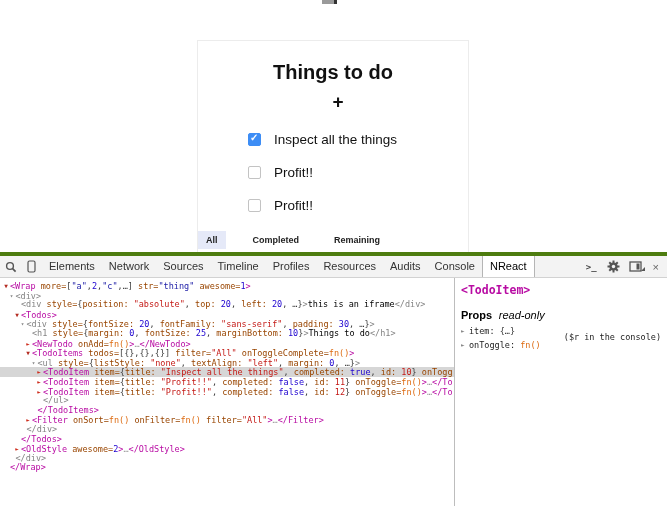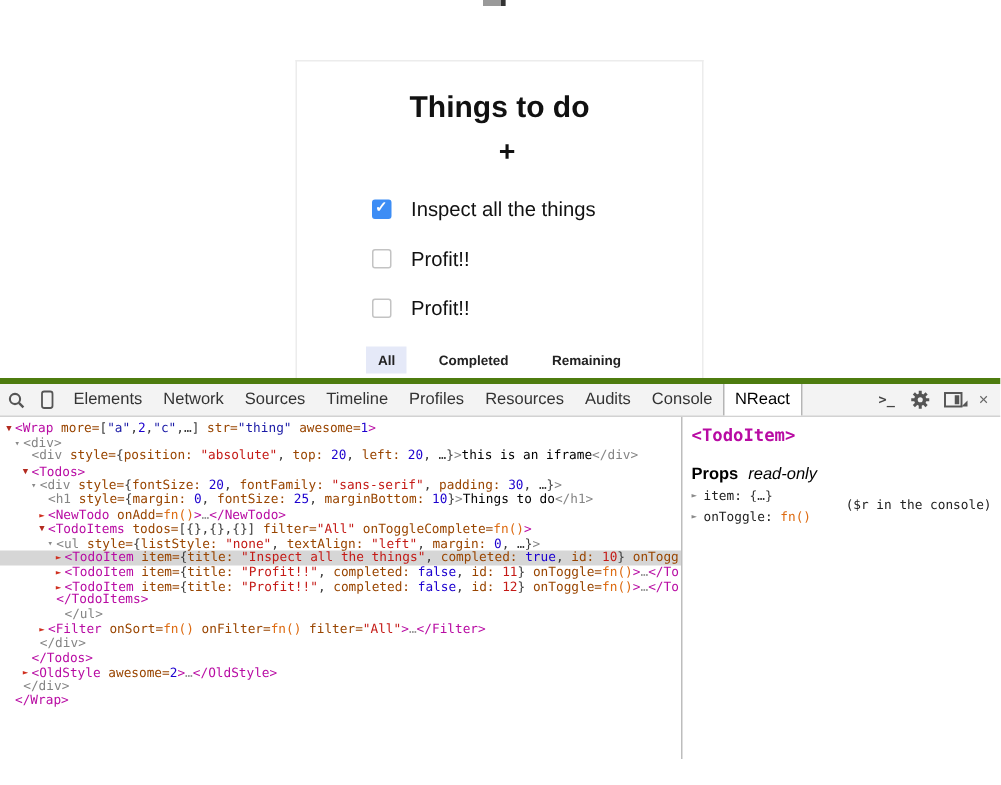--- a/index.html
+++ b/index.html
@@ -20,21 +20,21 @@
   .add-input::placeholder{color:#b0b0b0;}
   .add-btn{background:none;border:none;font-size:19px;font-weight:bold;color:#111;
     margin-left:10px;cursor:pointer;padding:0;line-height:1;}
   .todo-list{margin:21px 0 0 50px;text-align:left;}
   .todo-row{display:flex;align-items:center;height:14px;margin-bottom:19px;}
   .cb{width:11px;height:11px;border:1px solid #c3c3c3;border-radius:2px;background:#fff;
     flex:0 0 auto;position:relative;}
   .cb.on{background:#3d8df5;border-color:#3d8df5;}
   .cb.on::after{content:"✓";position:absolute;left:1px;top:-2px;color:#fff;font-size:10px;font-weight:bold;}
   .todo-label{margin-left:13px;font-size:13.5px;color:#111;}
-  .filters{display:flex;justify-content:center;gap:13px;margin-top:6px;}
+  .filters{display:flex;gap:19px;margin-top:6px;}
   .filter-btn{font-size:9px;font-weight:bold;color:#222;padding:4px 8px;border:none;
     background:transparent;cursor:pointer;font-family:"Liberation Sans",sans-serif;}
   .filter-btn.active{background:#e5e9f8;}
 
   
   .devtools{position:absolute;left:0;top:252px;width:667px;height:271px;
     border-top:4px solid #4d7c0f;background:#fff;box-sizing:border-box;}
   .toolbar{height:21px;background:#f3f3f3;border-bottom:1px solid #d2d2d2;
     display:flex;align-items:stretch;font-size:11px;color:#333;}
   .tb-icon{width:21px;display:flex;align-items:center;justify-content:center;cursor:pointer;}
@@ -180,22 +180,22 @@
           <div class="row" style="padding-left: 13px;"><span class="arr "></span><span class="tag">&lt;div </span><span class="prop">style=</span><span class="punc">{</span><span class="prop">position: </span><span class="str">"absolute"</span><span class="punc">, </span><span class="prop">top: </span><span class="num">20</span><span class="punc">, </span><span class="prop">left: </span><span class="num">20</span><span class="punc">, …}</span><span class="tag">&gt;</span><span class="plain">this is an iframe</span><span class="tag">&lt;/div&gt;</span></div>
           <div class="row" style="padding-left: 13px;"><span class="arr dr">▼</span><span class="cmp">&lt;Todos&gt;</span></div>
           <div class="row" style="padding-left: 18.5px;"><span class="arr dg">▾</span><span class="tag">&lt;div </span><span class="prop">style=</span><span class="punc">{</span><span class="prop">fontSize: </span><span class="num">20</span><span class="punc">, </span><span class="prop">fontFamily: </span><span class="str">"sans-serif"</span><span class="punc">, </span><span class="prop">padding: </span><span class="num">30</span><span class="punc">, …}</span><span class="tag">&gt;</span></div>
           <div class="row" style="padding-left: 24px;"><span class="arr "></span><span class="tag">&lt;h1 </span><span class="prop">style=</span><span class="punc">{</span><span class="prop">margin: </span><span class="num">0</span><span class="punc">, </span><span class="prop">fontSize: </span><span class="num">25</span><span class="punc">, </span><span class="prop">marginBottom: </span><span class="num">10</span><span class="punc">}</span><span class="tag">&gt;</span><span class="plain">Things to do</span><span class="tag">&lt;/h1&gt;</span></div>
           <div class="row" style="padding-left: 24px;"><span class="arr rr">►</span><span class="cmp">&lt;NewTodo </span><span class="prop">onAdd=</span><span class="fn">fn()</span><span class="cmp">&gt;</span><span class="ell">…</span><span class="cmp">&lt;/NewTodo&gt;</span></div>
           <div class="row" style="padding-left: 24px;"><span class="arr dr">▼</span><span class="cmp">&lt;TodoItems </span><span class="prop">todos=</span><span class="punc">[{},{},{}] </span><span class="prop">filter=</span><span class="str">"All"</span><span class="punc"> </span><span class="prop">onToggleComplete=</span><span class="fn">fn()</span><span class="cmp">&gt;</span></div>
           <div class="row" style="padding-left: 29.5px;"><span class="arr dg">▾</span><span class="tag">&lt;ul </span><span class="prop">style=</span><span class="punc">{</span><span class="prop">listStyle: </span><span class="str">"none"</span><span class="punc">, </span><span class="prop">textAlign: </span><span class="str">"left"</span><span class="punc">, </span><span class="prop">margin: </span><span class="num">0</span><span class="punc">, …}</span><span class="tag">&gt;</span></div>
           <div class="row sel" style="padding-left: 35px;"><span class="arr rr">►</span><span class="cmp">&lt;TodoItem </span><span class="prop">item=</span><span class="punc">{</span><span class="prop">title: </span><span class="str">"Inspect all the things"</span><span class="punc">, </span><span class="prop">completed: </span><span class="num">true</span><span class="punc">, </span><span class="prop">id: </span><span class="idr">10</span><span class="punc">} </span><span class="prop">onTogg</span></div>
           <div class="row" style="padding-left: 35px;"><span class="arr rr">►</span><span class="cmp">&lt;TodoItem </span><span class="prop">item=</span><span class="punc">{</span><span class="prop">title: </span><span class="str">"Profit!!"</span><span class="punc">, </span><span class="prop">completed: </span><span class="num">false</span><span class="punc">, </span><span class="prop">id: </span><span class="idr">11</span><span class="punc">} </span><span class="prop">onToggle=</span><span class="fn">fn()</span><span class="cmp">&gt;</span><span class="ell">…</span><span class="cmp">&lt;/To</span></div>
           <div class="row" style="padding-left: 35px;"><span class="arr rr">►</span><span class="cmp">&lt;TodoItem </span><span class="prop">item=</span><span class="punc">{</span><span class="prop">title: </span><span class="str">"Profit!!"</span><span class="punc">, </span><span class="prop">completed: </span><span class="num">false</span><span class="punc">, </span><span class="prop">id: </span><span class="idr">12</span><span class="punc">} </span><span class="prop">onToggle=</span><span class="fn">fn()</span><span class="cmp">&gt;</span><span class="ell">…</span><span class="cmp">&lt;/To</span></div>
+          <div class="row" style="padding-left: 35px;"><span class="arr "></span><span class="tag">&lt;/ul&gt;</span></div>
           <div class="row" style="padding-left: 29.5px;"><span class="arr "></span><span class="cmp">&lt;/TodoItems&gt;</span></div>
-          <div class="row" style="padding-left: 35px;"><span class="arr "></span><span class="tag">&lt;/ul&gt;</span></div>
           <div class="row" style="padding-left: 24px;"><span class="arr rr">►</span><span class="cmp">&lt;Filter </span><span class="prop">onSort=</span><span class="fn">fn()</span><span class="punc"> </span><span class="prop">onFilter=</span><span class="fn">fn()</span><span class="punc"> </span><span class="prop">filter=</span><span class="str">"All"</span><span class="cmp">&gt;</span><span class="ell">…</span><span class="cmp">&lt;/Filter&gt;</span></div>
           <div class="row" style="padding-left: 18.5px;"><span class="arr "></span><span class="tag">&lt;/div&gt;</span></div>
           <div class="row" style="padding-left: 13px;"><span class="arr "></span><span class="cmp">&lt;/Todos&gt;</span></div>
           <div class="row" style="padding-left: 13px;"><span class="arr rr">►</span><span class="cmp">&lt;OldStyle </span><span class="prop">awesome=</span><span class="num">2</span><span class="cmp">&gt;</span><span class="ell">…</span><span class="cmp">&lt;/OldStyle&gt;</span></div>
           <div class="row" style="padding-left: 7.5px;"><span class="arr "></span><span class="tag">&lt;/div&gt;</span></div>
           <div class="row" style="padding-left: 2px;"><span class="arr "></span><span class="cmp">&lt;/Wrap&gt;</span></div>
         </div>
       <div class="panel">
         <div class="panel-title">&lt;TodoItem&gt;</div>
         <div class="panel-hint">($r in the console)</div>

